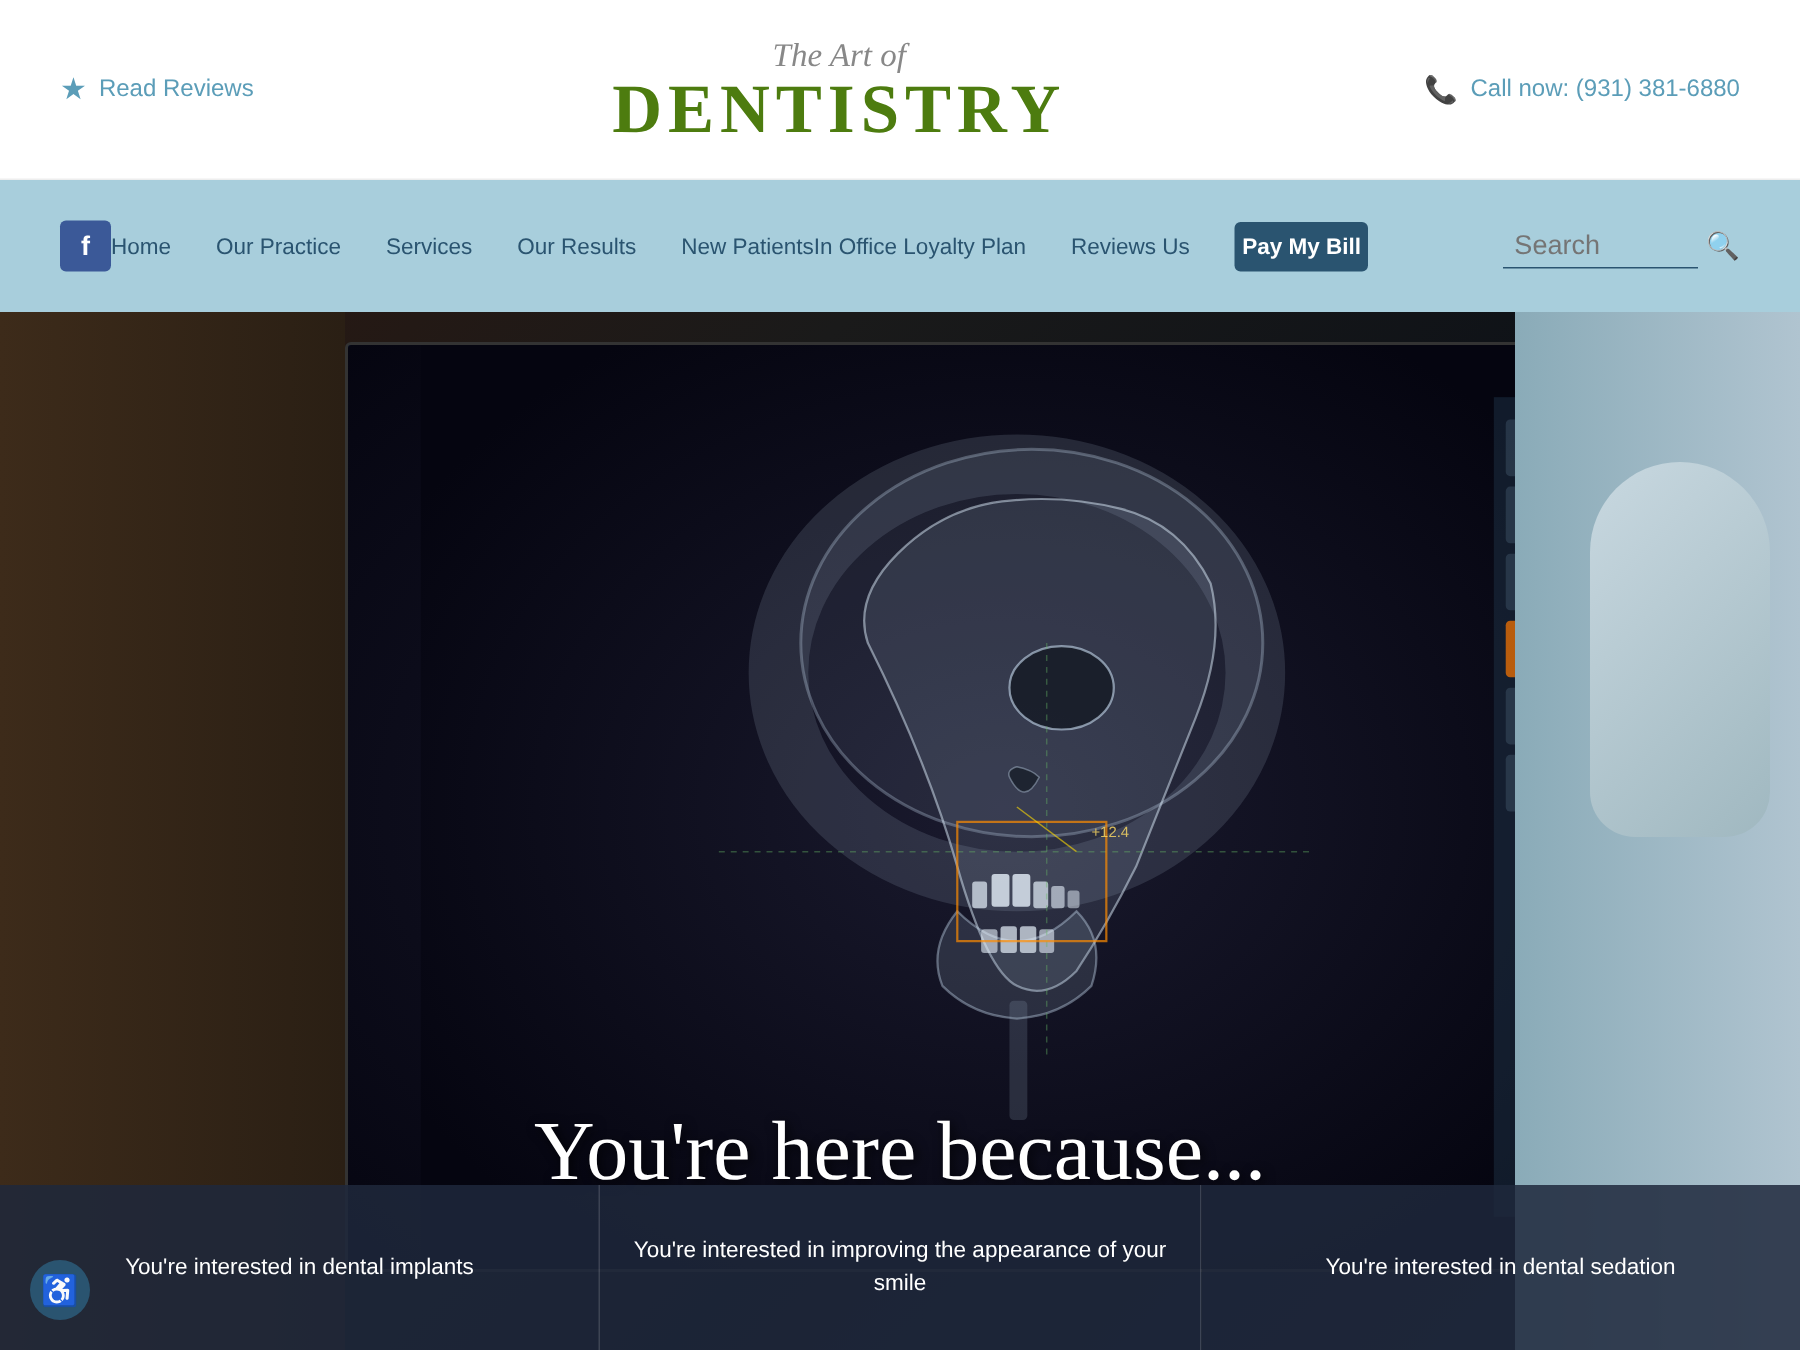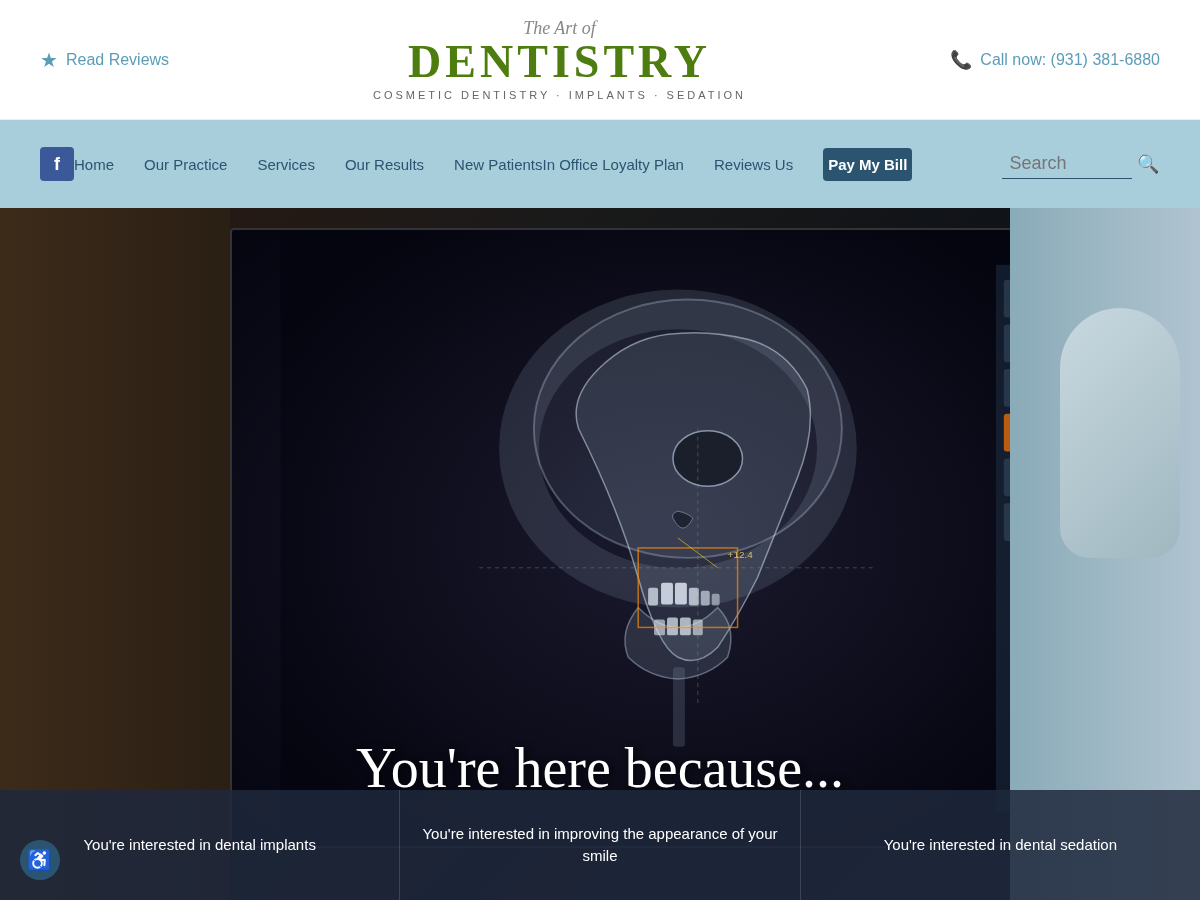--- a/index.html
+++ b/index.html
@@ -274,24 +274,23 @@
 <body>
 
 <div class="header">
   <div class="header-left">
     <span class="star-icon">★</span>
     <span>Read Reviews</span>
   </div>
 
   <div class="header-center">
     <div style="display:flex; align-items:flex-end; justify-content:center; gap:4px;">
-      <span style="font-size:18px; font-style:italic; color:#888; font-family:Georgia,serif;">The Art of</span>
+      <span style="font-size:22px; font-style:italic; color:#888; font-family:Georgia,serif;">The Art of</span>
     </div>
     <div style="font-size:46px; font-weight:bold; letter-spacing:4px; color:#4d7c0f; font-family:Georgia,serif; line-height:1;">DENTISTRY</div>
-    <div style="font-size:11px; letter-spacing:3px; color:#666; margin-top:4px;">COSMETIC DENTISTRY · IMPLANTS · SEDATION</div>
   </div>
 
   <div class="header-right">
     <span class="phone-icon">📞</span>
     <span>Call now: (931) 381-6880</span>
   </div>
 </div>
 
 <div class="nav-bar">
   <div class="nav-left">

